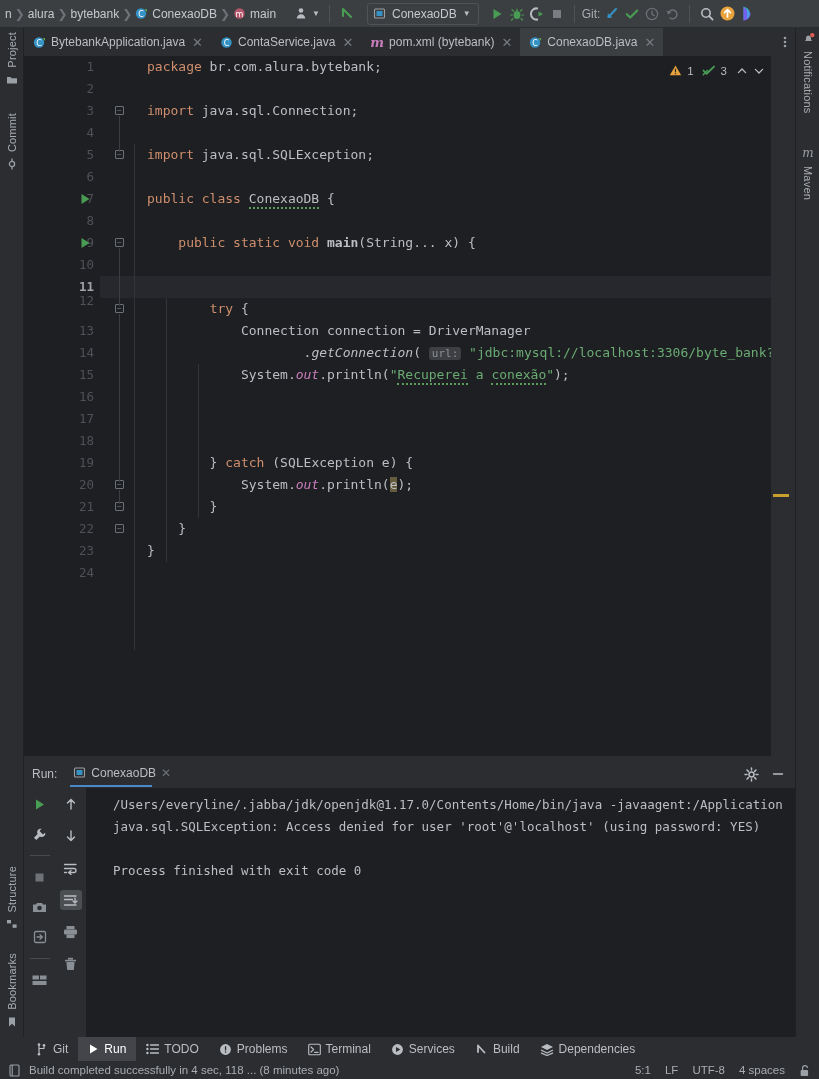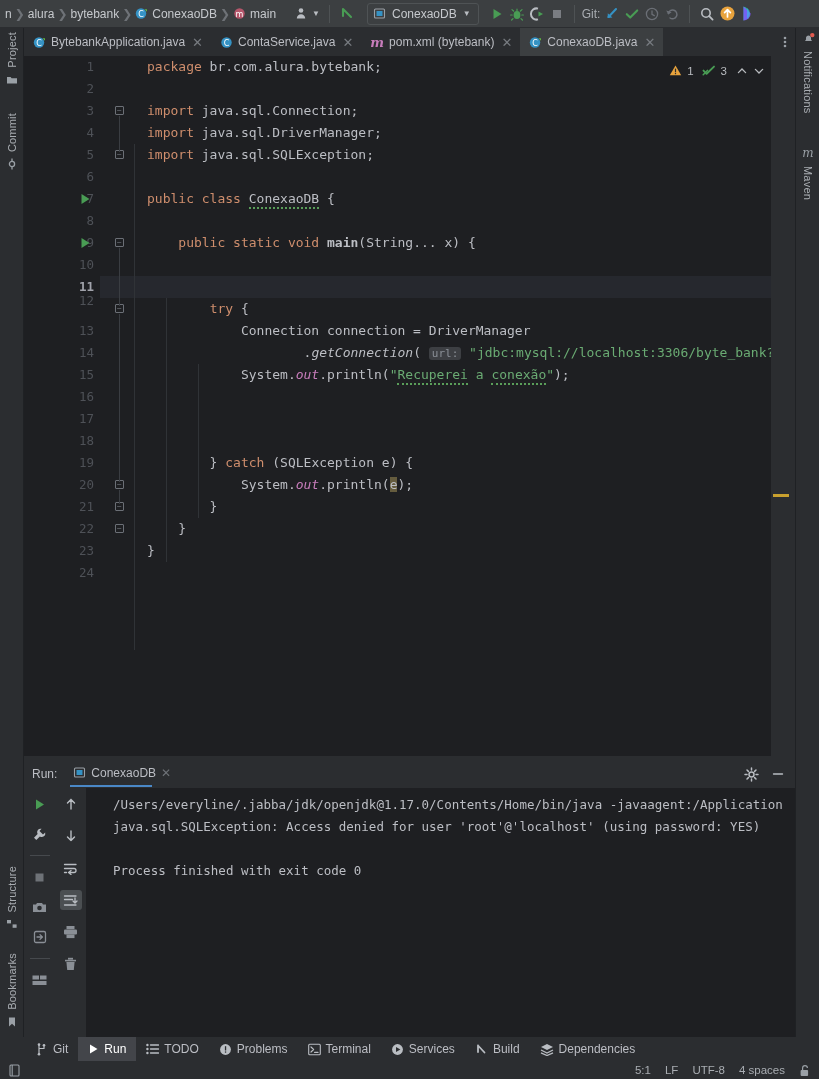--- a/index.html
+++ b/index.html
@@ -543,21 +543,20 @@
       <div class="foldline" style="left:95px;top:60px;height:36px"></div>
       <div class="foldline" style="left:95px;top:192px;height:58px"></div>
       <div class="foldline" style="left:95px;top:258px;height:168px"></div>
       <div class="foldline" style="left:95px;top:434px;height:14px"></div>
     </div>
 
     <div class="code-area">
       <div class="codeline" style="top:0;left:23px"><span class="kw">package</span> br.com.alura.bytebank;</div>
 
       <div class="codeline" style="top:44px;left:23px"><span class="kw">import</span> java.sql.Connection;</div>
-      <div class="codeline" style="top:66px;left:23px"><span class="kw">import</span> java.sql.DriverManager;</div>
       <div class="codeline" style="top:88px;left:23px"><span class="kw">import</span> java.sql.SQLException;</div>
 
       <div class="codeline" style="top:132px;left:23px"><span class="kw">public class</span> <span class="cls squig">ConexaoDB</span> {</div>
 
       <div class="codeline" style="top:176px;left:23px">    <span class="kw">public static void</span> <span class="bold">main</span>(String... x) {</div>
 
       <div class="codeline" style="top:242px;left:23px">        <span class="kw">try</span> {</div>
       <div class="codeline" style="top:264px;left:23px">            Connection connection = DriverManager</div>
       <div class="codeline" style="top:286px;left:23px">                    .<span class="mth">getConnection</span>( <span class="hint">url:</span> <span class="str">"jdbc:mysql://localhost:3306/byte_bank?user=root</span></div>
       <div class="codeline" style="top:308px;left:23px">            System.<span class="fld">out</span>.println(<span class="str">"<span class="squig">Recuperei</span> a <span class="squig">conexão</span>"</span>);</div>
@@ -798,20 +797,21 @@
     </div>
   </div>
 
   <div class="statusbar">
     <span style="margin-right:8px">
       <svg width="13" height="13" viewBox="0 0 13 13">
           <rect x="2" y="1" width="9" height="11" rx="1" fill="none" stroke="#9aa0a6" stroke-width="1.1"></rect>
           <path d="M4.2 1 L4.2 12" stroke="#9aa0a6" stroke-width="1.1"></path>
         </svg>
     </span>
+    <span>Build completed successfully in 4 sec, 118 ... (8 minutes ago)</span>
     <div class="status-right">
       <span>5:1</span>
       <span>LF</span>
       <span>UTF-8</span>
       <span>4 spaces</span>
       <span>
         <svg width="12" height="13" viewBox="0 0 12 13">
             <path d="M3.6 6 L3.6 4 a2.4 2.4 0 0 1 4.8 0" fill="none" stroke="#9aa0a6" stroke-width="1.2"></path>
             <rect x="1.6" y="6" width="7.5" height="6" rx="1" fill="#9aa0a6"></rect>
           </svg>

